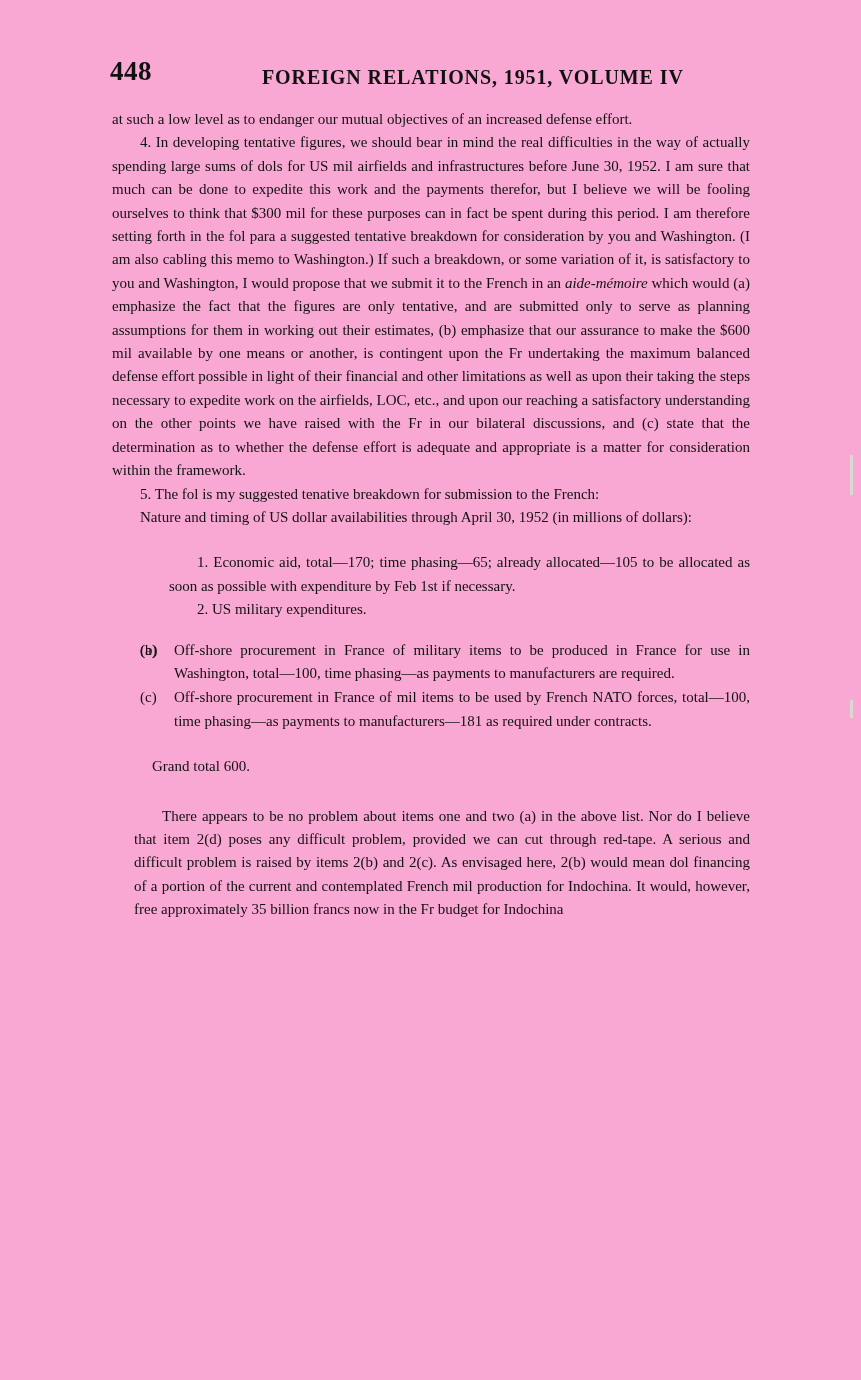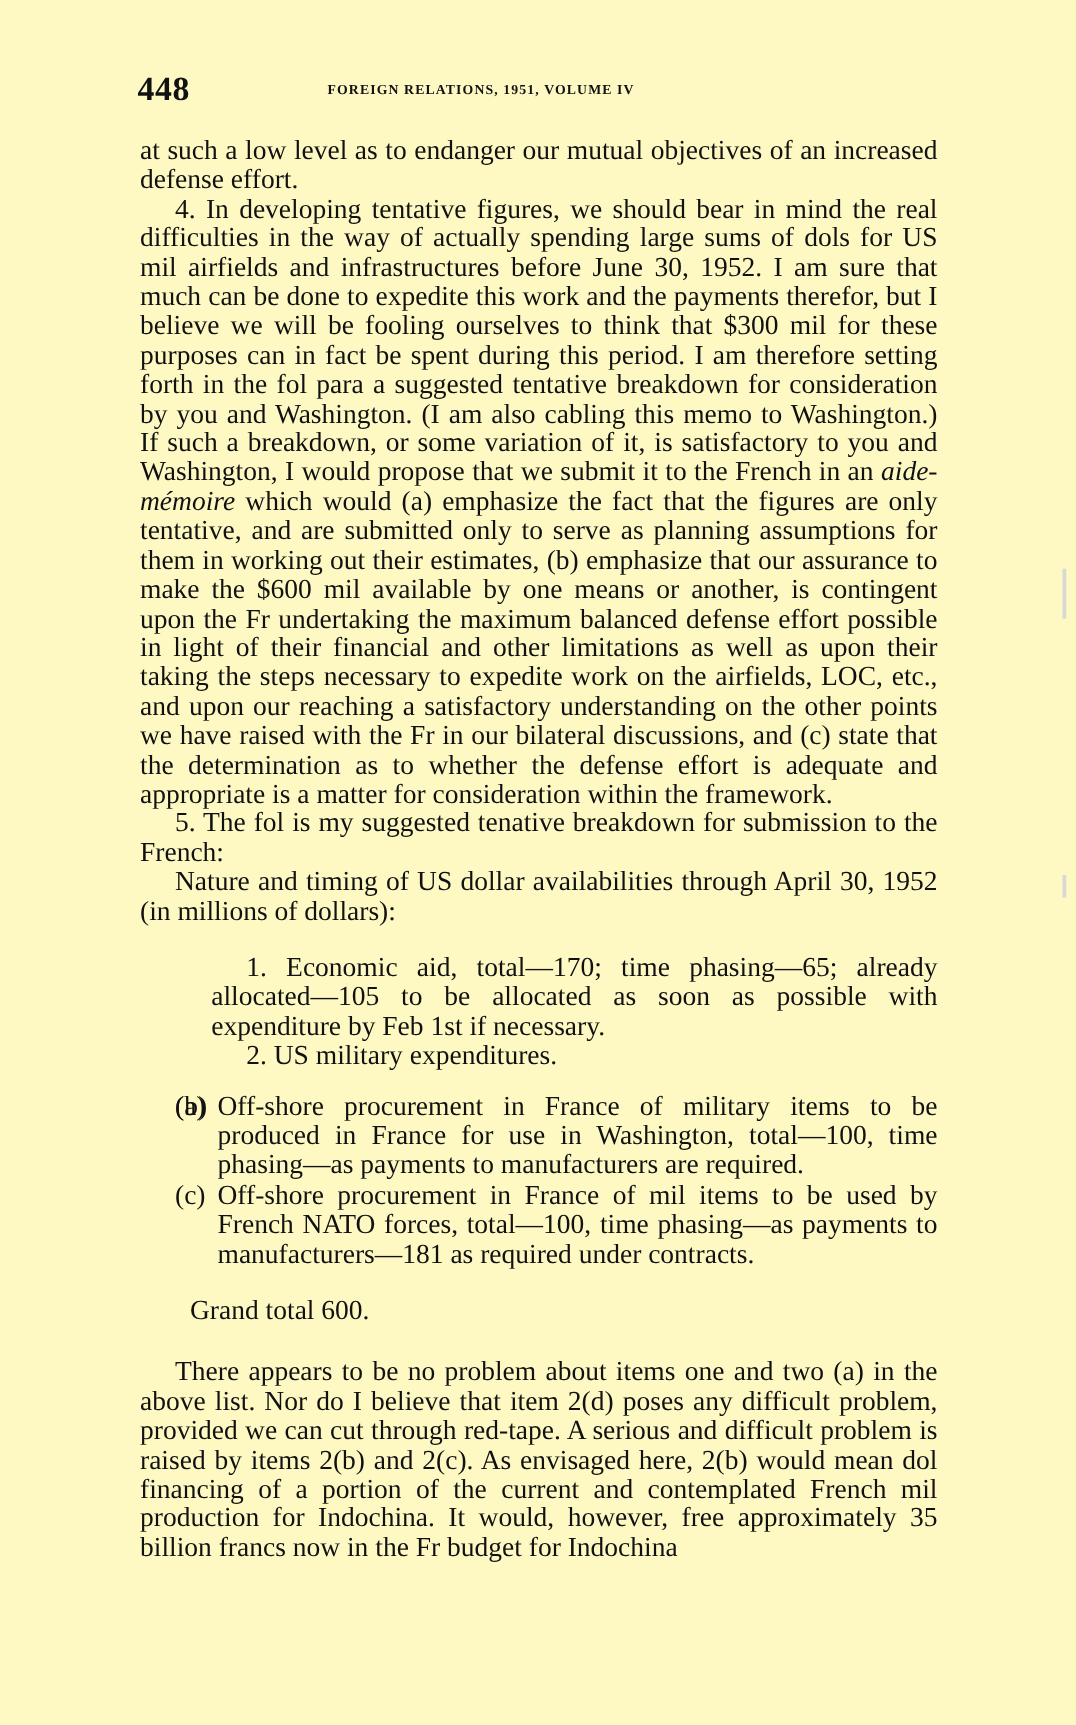--- a/index.html
+++ b/index.html
@@ -13,53 +13,53 @@
     font-family: "Liberation Serif", serif;
     color: #111111;
     position: relative;
     overflow: hidden;
   }
   .page {
     position: absolute;
     left: 0; top: 0;
     width: 861px;
     height: 1380px;
-    background: #fef9c3;
+    background: #f9a8d4;
   }
   .header {
     position: absolute;
     left: 0;
     top: 56px;
     width: 861px;
     height: 34px;
   }
   .page-number {
     position: absolute;
     left: 110px;
     top: 0;
     font-size: 27px;
     font-weight: bold;
     letter-spacing: 0.5px;
   }
   .running-head {
     position: absolute;
     left: 262px;
     top: 10px;
-    font-size: 11px;
+    font-size: 20px;
     font-weight: bold;
     letter-spacing: 0.9px;
     font-variant: small-caps;
     text-transform: uppercase;
   }
   .body-col {
     position: absolute;
     left: 112px;
     top: 108px;
     width: 638px;
-    font-size: 22px;
+    font-size: 15px;
     line-height: 23.4px;
     text-align: justify;
     text-justify: inter-word;
     hyphens: none;
   }
   p {
     margin: 0;
   }
   p.indent {
     text-indent: 28px;
@@ -92,20 +92,21 @@
     top: 0;
   }
   .grand-total {
     margin-top: 22px;
     padding-left: 40px;
     text-indent: 0;
   }
   .final-para {
     margin-top: 26px;
     text-indent: 28px;
+    margin-left: 22px;
   }
   .edge-mark {
     position: absolute;
     right: 8px;
     width: 3px;
     background: #d8d8d4;
   }
 </style>
 </head>
 <body>

